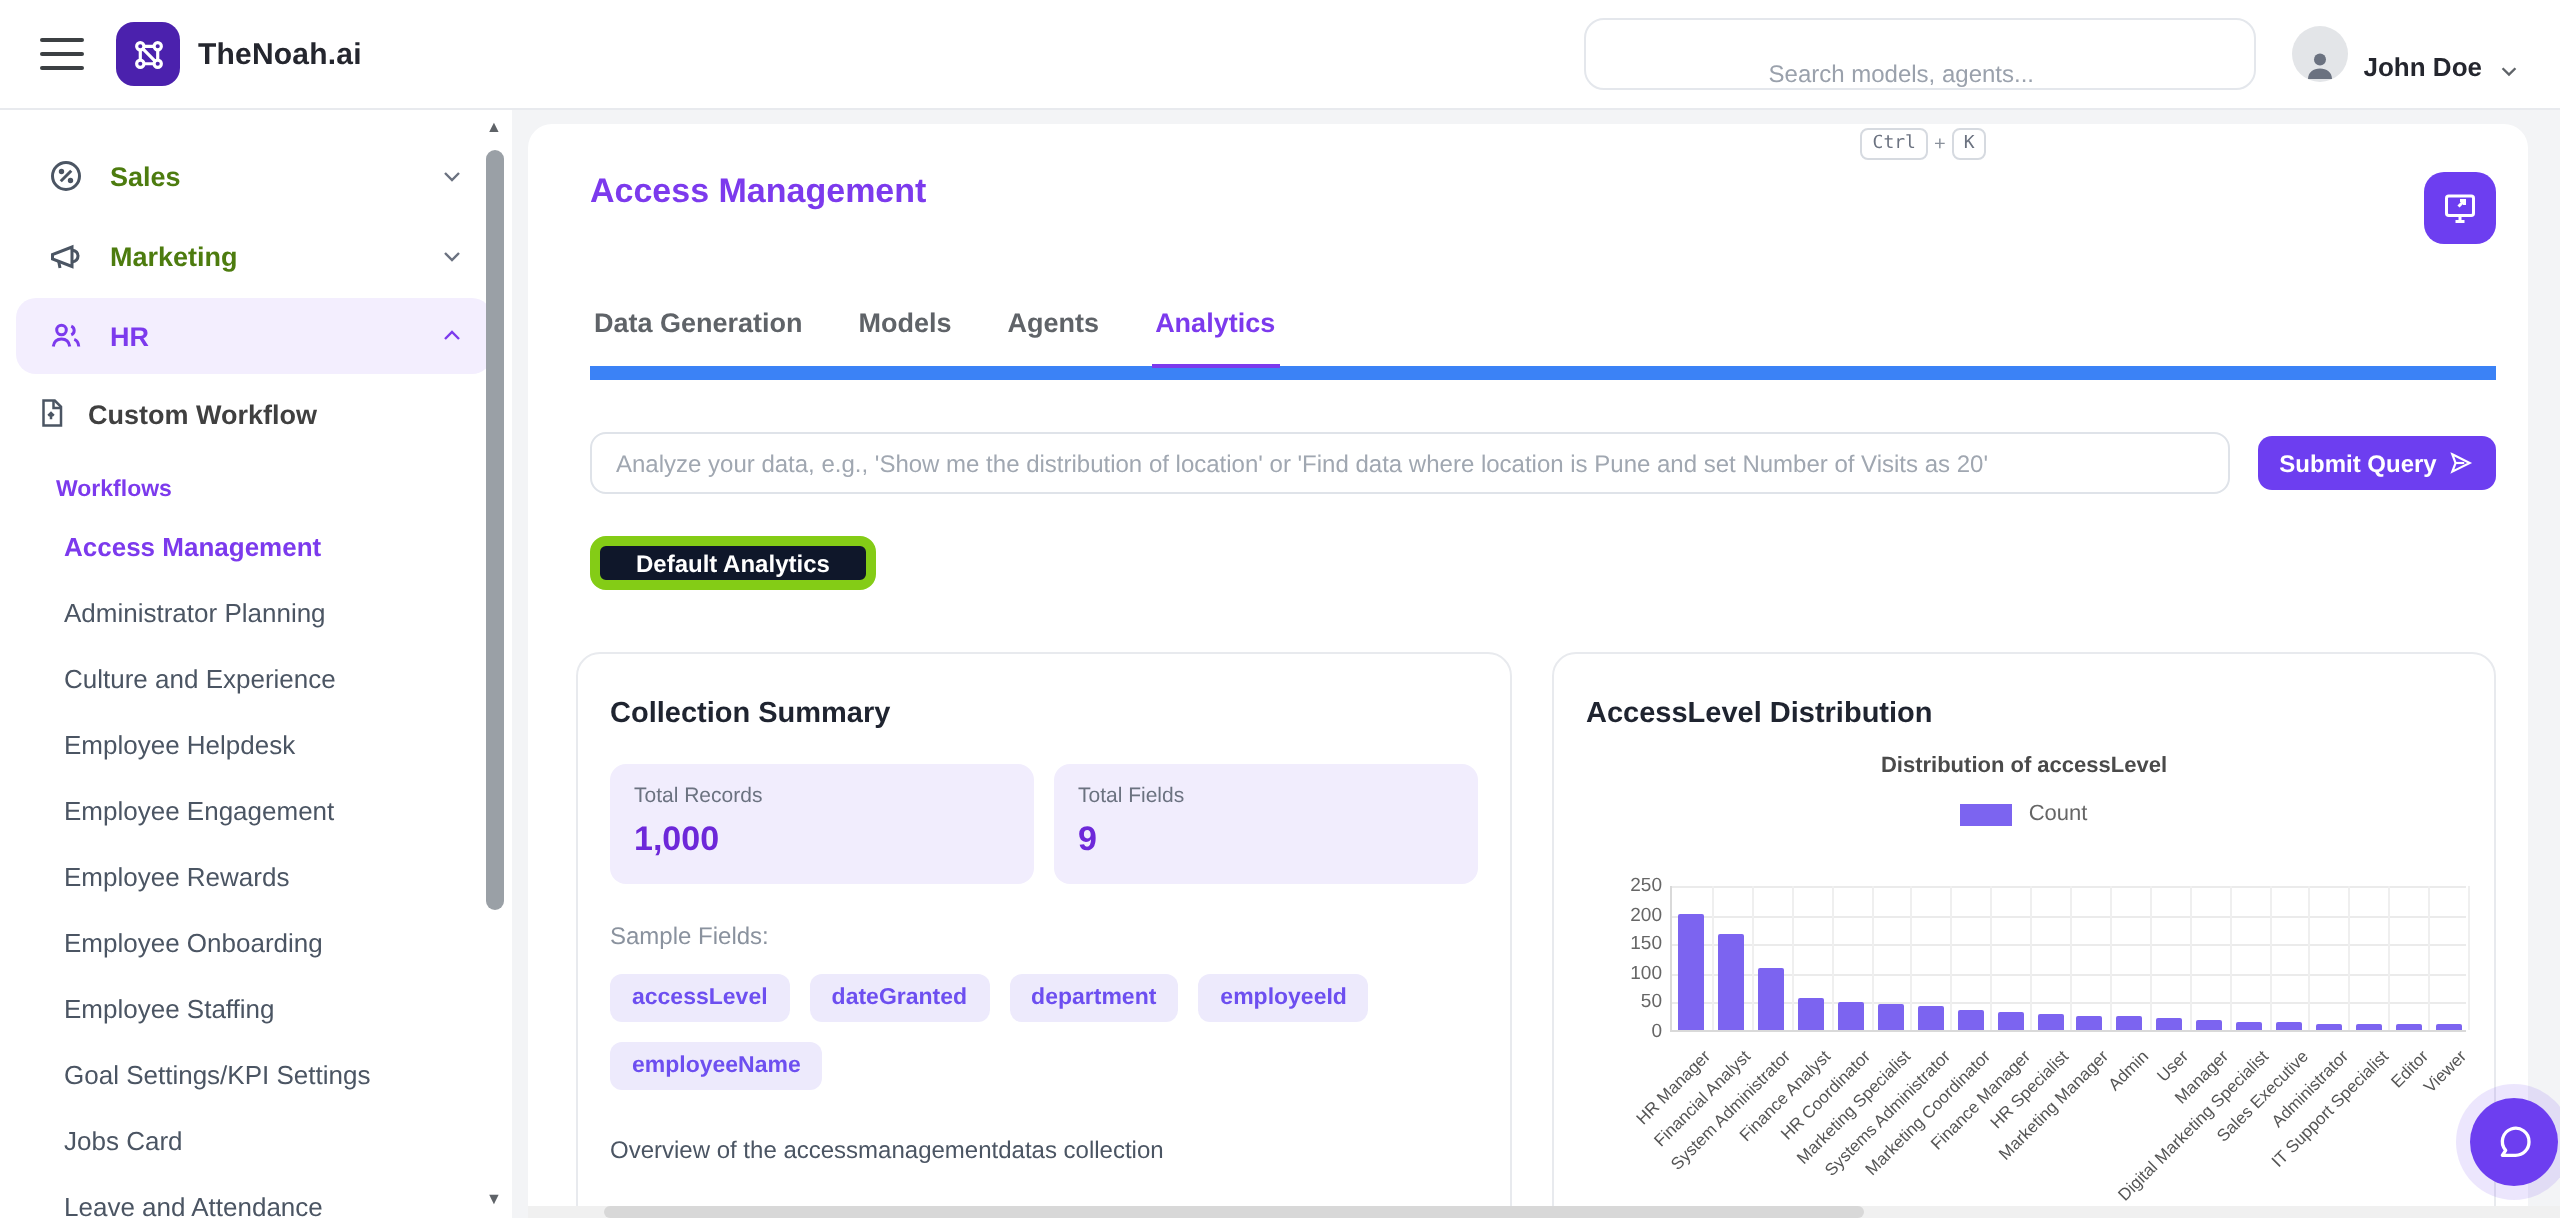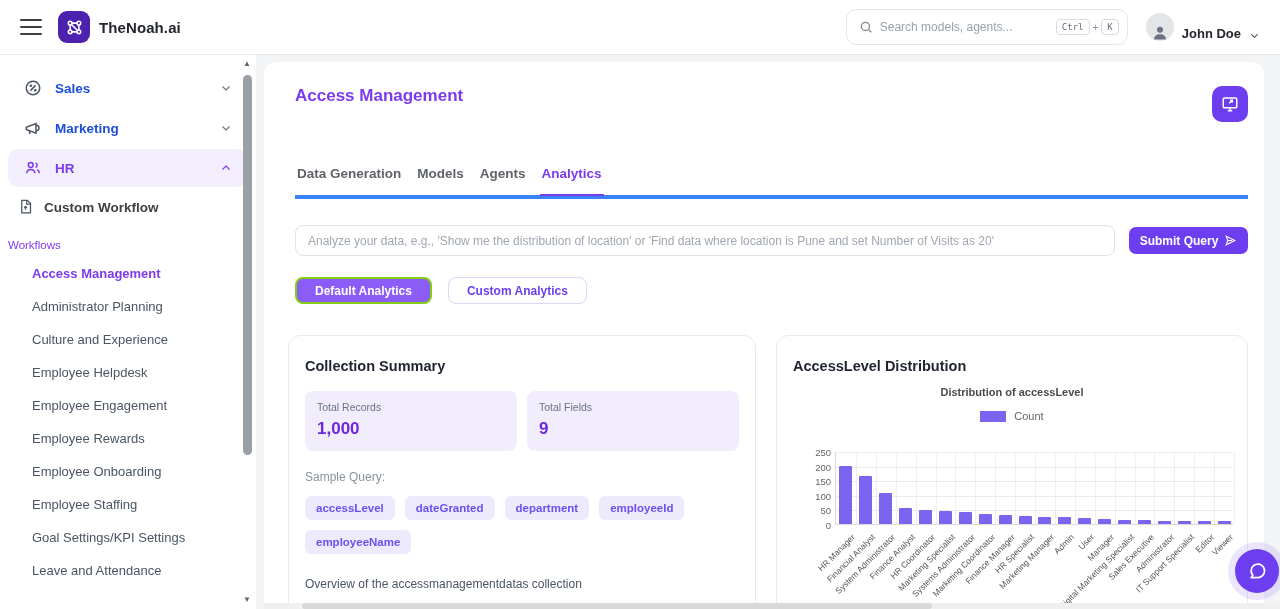--- a/index.html
+++ b/index.html
@@ -10,84 +10,84 @@
   .topbar { position:absolute; top:0; left:0; right:0; height:55px; background:#fff;
             border-bottom:1px solid #e8eaee; display:flex; align-items:center; padding:0 20px; z-index:5; }
   .hamburger { width:22px; height:16px; display:flex; flex-direction:column; justify-content:space-between;
                background:none; border:none; cursor:pointer; margin-right:16px; }
   .hamburger span { display:block; height:2px; background:#3c4043; border-radius:2px; }
   .brand { display:flex; align-items:center; gap:9px; }
   .brand-logo { width:32px; height:32px; border-radius:9px; background:#4b21ad; display:flex;
                 align-items:center; justify-content:center; }
   .brand-name { font-size:15px; font-weight:bold; color:#24262e; letter-spacing:.1px; }
   .topbar-right { margin-left:auto; display:flex; align-items:center; gap:18px; }
-  .searchbox { width:282px; height:36px; border:1px solid #e4e7ec; border-radius:10px; background:#fff;
-               display:flex; align-items:center; padding:0 8px 0 12px; gap:7px; }
+  .searchbox { width:336px; height:36px; border:1px solid #e4e7ec; border-radius:10px; background:#fff;
+               display:flex; align-items:center; padding:0 8px 0 12px; gap:20px;flex-direction:column; }
   .searchbox .ph { flex:1; border:none; outline:none; font-size:12px; color:#202124;
                    font-family:"Liberation Sans", sans-serif; background:transparent; }
   .searchbox .ph::placeholder { color:#9aa1ac; }
   .kbd-group { display:flex; align-items:center; gap:3px; }
   .kbd { font-family:"DejaVu Sans Mono", monospace; font-size:9px; color:#6b7280; border:1px solid #d6dae0;
          border-radius:4px; padding:2px 5px; background:#fff; }
   .kbd-plus { font-size:10px; color:#8a919c; }
   .userchip { display:flex; align-items:flex-end; gap:8px; cursor:pointer; }
   .avatar { width:28px; height:28px; border-radius:50%; background:#e3e5e8; display:flex;
             align-items:flex-end; justify-content:center; overflow:hidden; }
   .username { font-size:13px; font-weight:bold; color:#24262e; }
   .chev { color:#5f6368; }
 
   
   .sidebar { position:absolute; top:55px; left:0; width:256px; bottom:0; background:#fff; z-index:4; }
   .side-row { display:flex; align-items:center; height:38px; padding:0 14px 0 16px; gap:12px;
               cursor:pointer; margin:2px 10px 2px 8px; border-radius:10px; }
-  .side-row .lbl { font-size:13.5px; color:#1d4ed8; font-weight:bold; flex:1; }
+  .side-row .lbl { font-size:13.5px; color:#4d7c0f; font-weight:bold; flex:1; }
   .side-row .icn { width:19px; height:19px; color:#4b5563; flex:none; display:flex; align-items:center; }
   .side-row .chevron { color:#6b7280; }
   .side-row.active { background:#f3eefe; }
   .side-row.active .lbl, .side-row.active .icn, .side-row.active .chevron { color:#7c3aed; }
   .side-sub { display:flex; align-items:center; height:36px; padding:0 16px 0 18px; gap:10px; cursor:pointer; }
   .side-sub .lbl { font-size:13.5px; color:#404040; font-weight:bold; }
   .side-sub .icn { width:16px; height:16px; color:#4b5563; display:flex; }
-  .wf-heading { font-size:11.5px; font-weight:normal; color:#7c3aed; padding:14px 16px 6px 8px; }
+  .wf-heading { font-size:11.5px; font-weight:bold; color:#7c3aed; padding:14px 16px 6px 28px; }
   .wf-list { list-style:none; }
   .wf-item { font-size:13px; color:#4b5563; padding:8px 16px 8px 32px; cursor:pointer; line-height:17px; }
   .wf-item.active { color:#7c3aed; font-weight:bold; }
   .side-scroll-up { position:absolute; top:4px; right:4px; width:10px; height:10px; font-size:8px;
                     color:#5f6368; line-height:10px; text-align:center; cursor:pointer; }
   .side-scroll-down { position:absolute; bottom:4px; right:4px; width:10px; height:10px; font-size:8px;
                     color:#5f6368; line-height:10px; text-align:center; cursor:pointer; }
   .side-thumb { position:absolute; top:20px; right:4px; width:9px; height:380px; border-radius:5px;
                 background:#9aa0a6; cursor:pointer; }
 
   
   .main { position:absolute; top:55px; left:256px; right:0; bottom:0; background:#f3f4f6; }
   .content-card { position:absolute; left:8px; top:7px; width:1000px; height:600px; background:#fff;
                   border-radius:12px; padding:24px 16px 0 31px; }
   .card-head { display:flex; align-items:flex-start; }
   .page-title { font-size:17px; font-weight:bold; color:#7c3aed; }
   .monitor-btn { margin-left:auto; width:36px; height:36px; border:none; border-radius:10px; background:#6d3ef0;
                  display:flex; align-items:center; justify-content:center; cursor:pointer; }
-  .tabs { display:flex; gap:12px; margin-top:44px; border-bottom:4px solid #3b82f6; padding-right:8px; }
+  .tabs { display:flex; gap:24px; margin-top:32px; border-bottom:7px solid #3b82f6; padding-right:8px; }
   .tab { background:none; border:none; font-family:"Liberation Sans", sans-serif; font-size:13.5px;
          color:#5f6368; font-weight:bold; padding:0 2px 13px 2px; cursor:pointer;
          border-bottom:2.5px solid transparent; margin-bottom:-1px; }
   .tab.active { color:#7c3aed; border-bottom-color:#7c3aed; }
 
   .query-row { display:flex; margin-top:26px; gap:14px; align-items:center; }
   .query-input { flex:1; height:31px; border:1px solid #dfe3e9; border-radius:8px; padding:0 12px;
                  font-size:12px; color:#202124; font-family:"Liberation Sans", sans-serif; outline:none; }
   .query-input::placeholder { color:#a0a7b1; }
   .submit-btn { width:119px; height:27px; border:none; border-radius:7px; background:#6d3ef0; color:#fff;
                 font-size:12px; font-weight:bold; font-family:"Liberation Sans", sans-serif; cursor:pointer;
                 display:flex; align-items:center; justify-content:center; gap:6px; }
 
   .toggle-row { display:flex; gap:16px; margin-top:21px; }
   .toggle-btn { height:27px; padding:0 18px; border-radius:8px; font-size:12px; font-weight:bold;
                 font-family:"Liberation Sans", sans-serif; cursor:pointer; }
-  .toggle-btn.selected { background:#8b5cf6; color:#fff; border:2px solid #84cc16; }
+  .toggle-btn.selected { background:#0f172a; color:#fff; border:5px solid #84cc16; }
   .toggle-btn.plain { background:#fff; color:#6d3ef0; border:1px solid #ddd6f7; }
 
   .cards-row { display:flex; gap:20px; margin-top:31px; margin-left:-7px; }
   .panel { border:1px solid #e8eaee; border-radius:12px; background:#fff; height:330px; overflow:hidden; }
   .panel-1 { width:468px; padding:22px 16px 0 16px; }
   .panel-2 { width:472px; padding:22px 16px 0 16px; }
   .panel-title { font-size:14.5px; font-weight:bold; color:#1f2430; }
 
   .stats-row { display:flex; gap:10px; margin-top:17px; }
   .stat-box { width:213px; height:60px; background:#f1edfd; border-radius:8px; padding:10px 12px; }
@@ -231,20 +231,21 @@
   <ul class="wf-list" id="workflow-list">
       <li class="wf-item active">Access Management</li>
       <li class="wf-item">Administrator Planning</li>
       <li class="wf-item">Culture and Experience</li>
       <li class="wf-item">Employee Helpdesk</li>
       <li class="wf-item">Employee Engagement</li>
       <li class="wf-item">Employee Rewards</li>
       <li class="wf-item">Employee Onboarding</li>
       <li class="wf-item">Employee Staffing</li>
       <li class="wf-item">Goal Settings/KPI Settings</li>
+      <li class="wf-item">Jobs Card</li>
       <li class="wf-item">Leave and Attendance</li>
     </ul>
 
   <div class="side-scroll-up">▲</div>
   <div class="side-thumb"></div>
   <div class="side-scroll-down">▼</div>
 </aside>
 
 <div class="main">
   <div class="content-card">
@@ -272,38 +273,37 @@
         <span>Submit Query</span>
         <svg width="13" height="13" viewBox="0 0 24 24" fill="none" stroke="#fff" stroke-width="2">
             <path d="M4 4l16 8-16 8 3-8-3-8z"></path>
             <path d="M7 12h8"></path>
           </svg>
       </button>
     </div>
 
     <div class="toggle-row">
       <button class="toggle-btn selected">Default Analytics</button>
-      <button class="toggle-btn plain">Custom Analytics</button>
     </div>
 
     <div class="cards-row">
 
       <section class="panel panel-1">
         <h2 class="panel-title">Collection Summary</h2>
         <div class="stats-row" id="stats-row">
             <div class="stat-box">
               <span class="stat-label">Total Records</span>
               <span class="stat-value">1,000</span>
             </div>
             <div class="stat-box">
               <span class="stat-label">Total Fields</span>
               <span class="stat-value">9</span>
             </div>
           </div>
-        <div class="sample-label">Sample Query:</div>
+        <div class="sample-label">Sample Fields:</div>
         <div class="chips-row" id="chips-row">
             <span class="chip">accessLevel</span>
             <span class="chip">dateGranted</span>
             <span class="chip">department</span>
             <span class="chip">employeeId</span>
             <span class="chip">employeeName</span>
           </div>
         <div class="overview-text">Overview of the accessmanagementdatas collection</div>
       </section>
 

